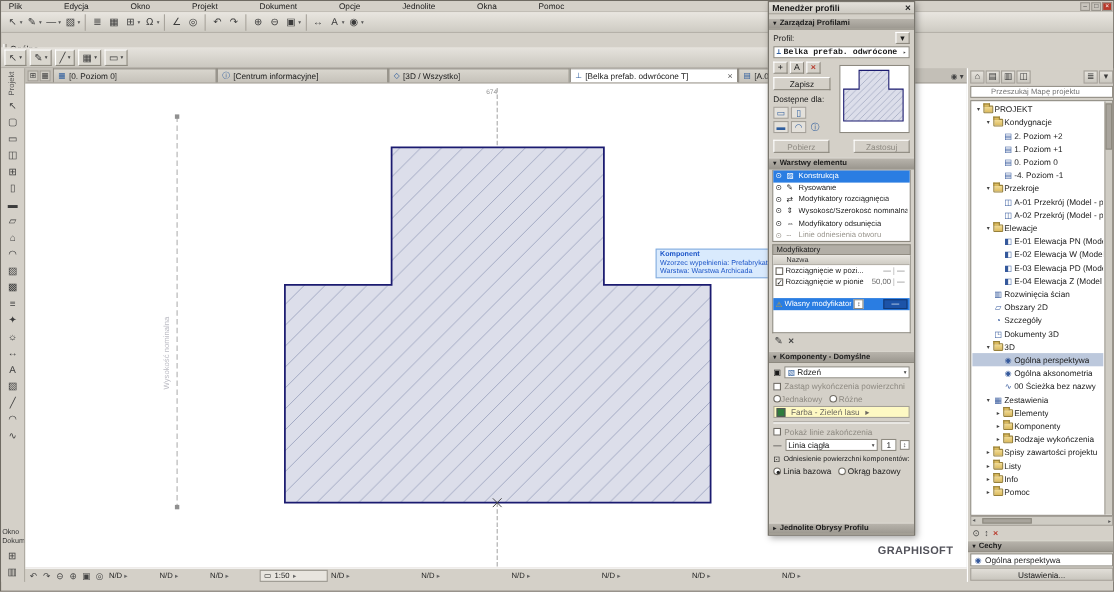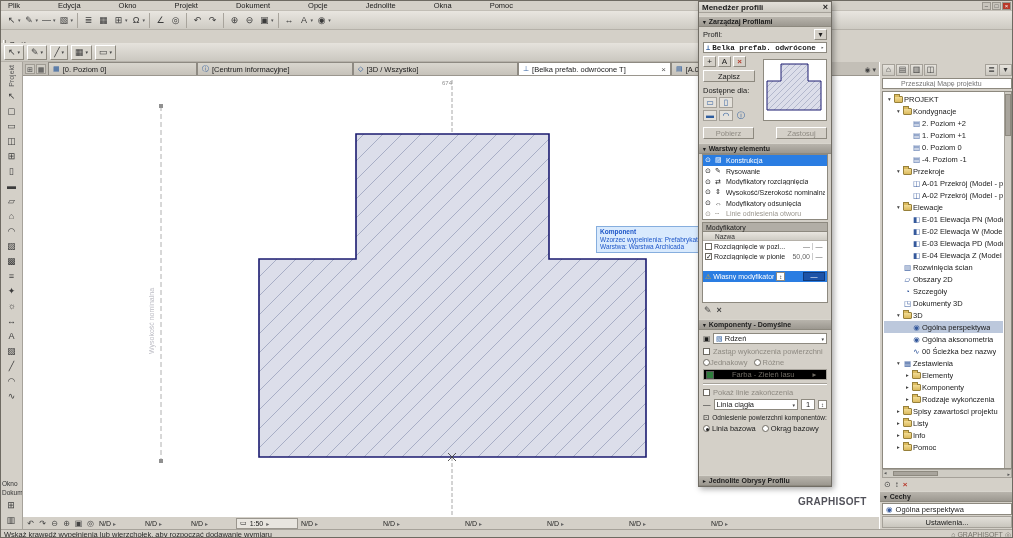--- a/index.html
+++ b/index.html
@@ -142,21 +142,21 @@
   .custom-row{display:flex;align-items:center;gap:2px;height:11px;background:#2a7de2;color:#fff;font-size:7px;padding:0 2px;}
   .ic-warning-icon{color:#f5a800;}
   .spin{width:9px;height:9px;background:#fff;color:#333;border:1px solid #8d897f;font-size:6px;display:flex;align-items:center;justify-content:center;flex:none;}
   .custom-val{width:22px;height:9px;background:#1c53a8;border:1px solid #123a78;color:#fff;display:flex;align-items:center;justify-content:center;font-size:7px;margin-left:auto;flex:none;}
   .mod-filler{height:20px;}
   .dlg-tools{display:flex;gap:5px;padding:2px 5px;flex:none;}
   .dlg-tool{font-size:9px;color:#444;}
   .radio{width:7px;height:7px;border-radius:50%;border:1px solid #6e6a62;background:#fff;position:relative;flex:none;}
   .radio.on::before{content:"";position:absolute;left:1.5px;top:1.5px;width:3px;height:3px;border-radius:50%;background:#222;}
   .swatch{width:8px;height:8px;background:#2e7d3c;border:1px solid #555;flex:none;}
-  .color-field{display:flex;align-items:center;gap:18px;background:#000000;border:1px solid #a5a199;height:11px;flex:1;padding:0 2px;color:#6e6a62;overflow:hidden;white-space:nowrap;}
+  .color-field{display:flex;align-items:center;gap:5px;background:#fef9c3;border:1px solid #a5a199;height:11px;flex:1;padding:0 2px;color:#6e6a62;overflow:hidden;white-space:nowrap;}
   .disabled-text{color:#8e8a82;}
   .divider{height:2px;border-top:1px solid #a6a29a;border-bottom:1px solid #fff;margin:3px 4px;flex:none;}
   .pen-box{width:14px;height:11px;background:#fff;border:1px solid #8d897f;display:flex;align-items:center;justify-content:center;flex:none;}
   .two-line{font-size:6.5px;line-height:7px;white-space:normal;}
   .footer-hdr{margin-top:auto;}
 </style>
 </head>
 <body>
 
 <div id="app">
@@ -560,28 +560,20 @@
           <span class="nd-arrow ic-small-arrow-icon">▸</span>
         </span>
 
         <span class="nd nd-r">
           <span class="nd-val">N/D</span>
           <span class="nd-arrow ic-small-arrow-icon">▸</span>
         </span>
       </div>
   </div>
 
-  <div id="statusbar">
-    <span>Wskaż krawędź wypełnienia lub wierzchołek, aby rozpocząć dodawanie wymiaru</span>
-    <span id="status-brand">
-      <span class="ic-roof-icon">⌂</span>
-      <span>GRAPHISOFT</span>
-      <span class="ic-orbit-icon">◎</span>
-    </span>
-  </div>
 
   <div id="navigator">
     <div class="nav-header">
       <div id="nav-header-icons">
 
           <span class="nav-h-icon">
             <span class="ic-project-map-icon">⌂</span>
           </span>
 
           <span class="nav-h-icon">

